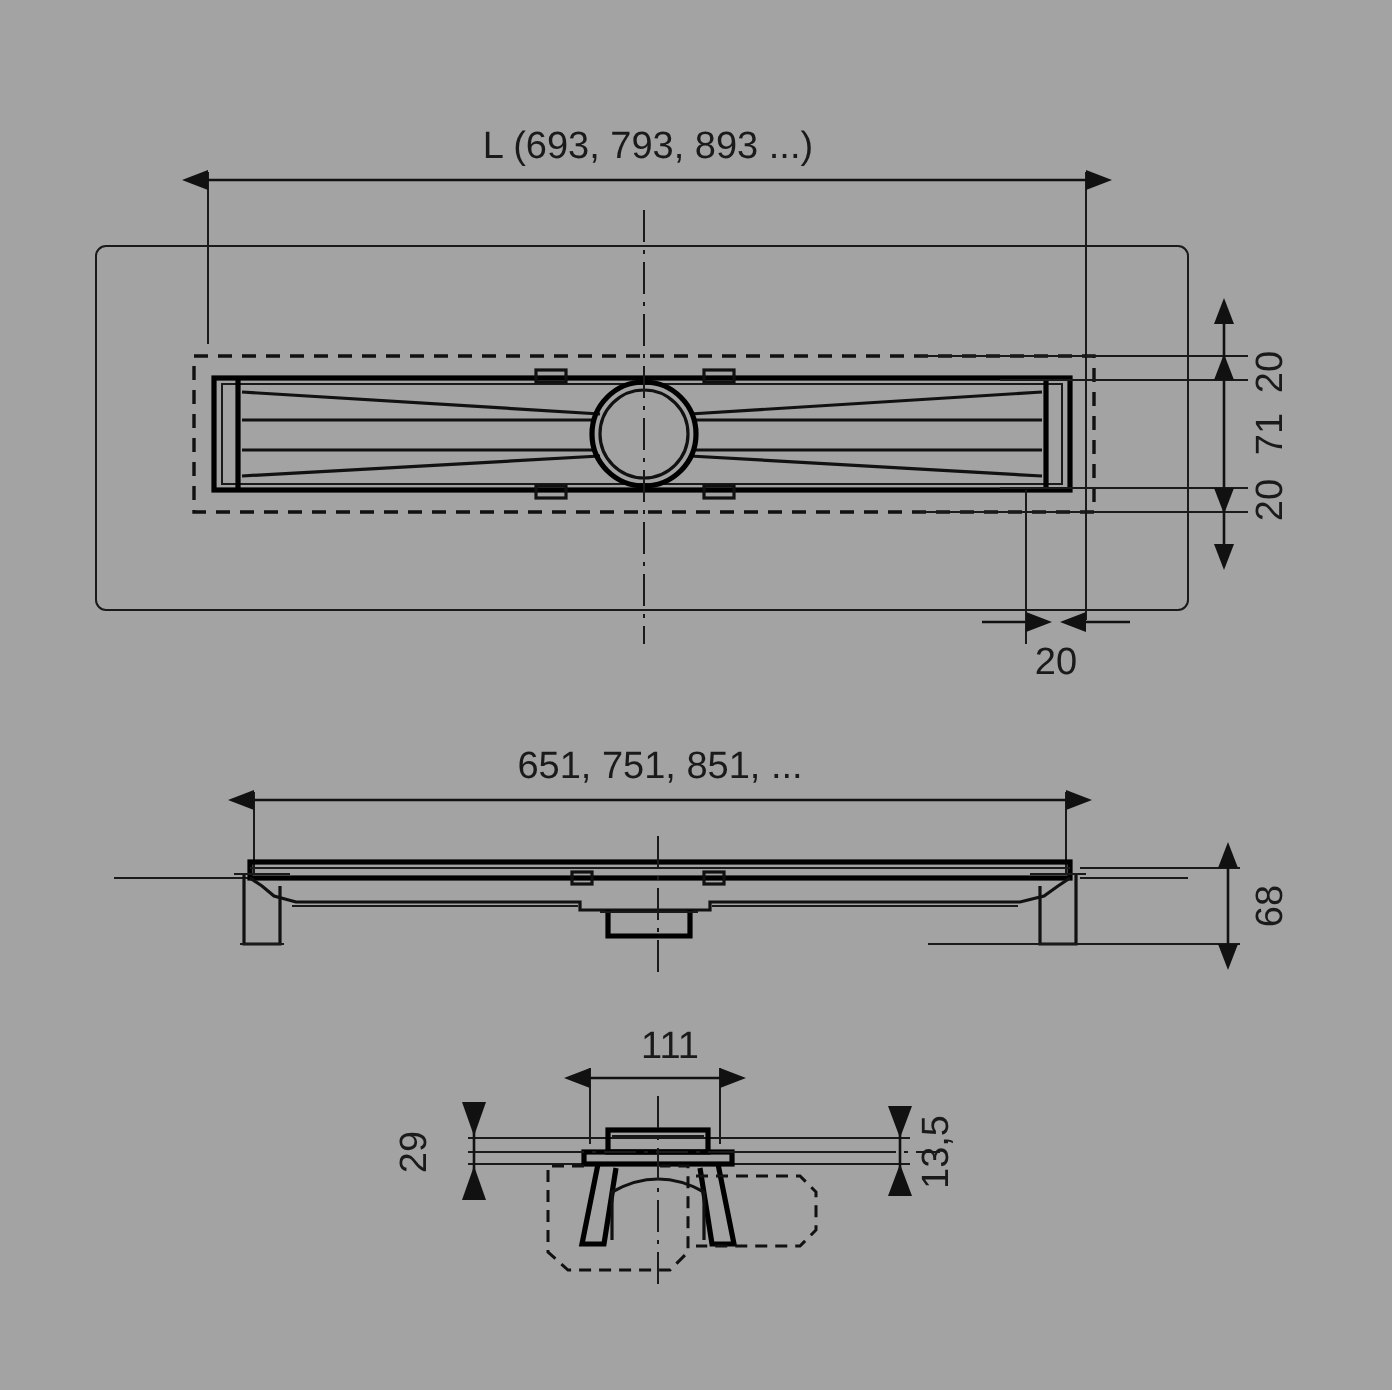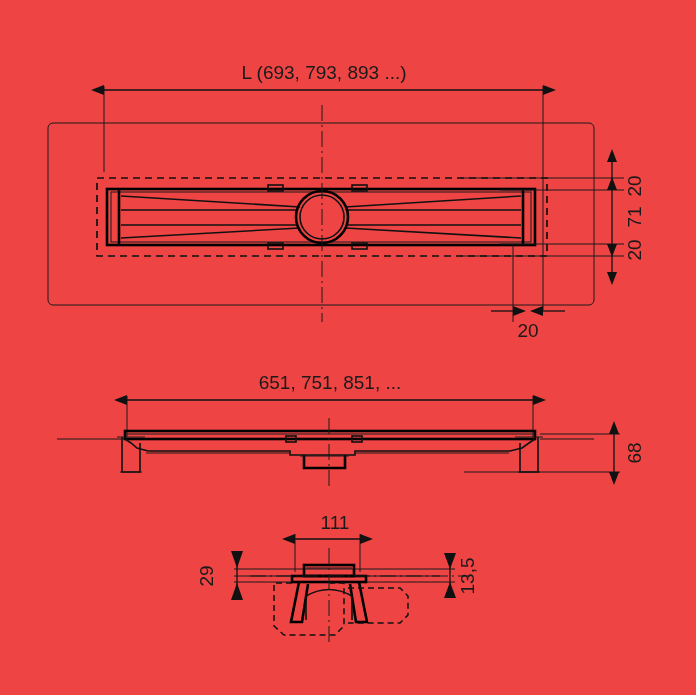--- a/index.html
+++ b/index.html
@@ -8,21 +8,21 @@
     padding: 0;
     background: #ffffff;
   }
   body {
     font-family: "Liberation Sans", sans-serif;
   }
   #drawing-root {
     position: relative;
     width: 696px;
     height: 695px;
-    background: #ef4444;
+    background: #a3a3a3;
     overflow: hidden;
   }
   svg#drawing-canvas {
     display: block;
     width: 696px;
     height: 695px;
   }
   .dim-text {
     font-family: "Liberation Sans", sans-serif;
     font-size: 19px;

